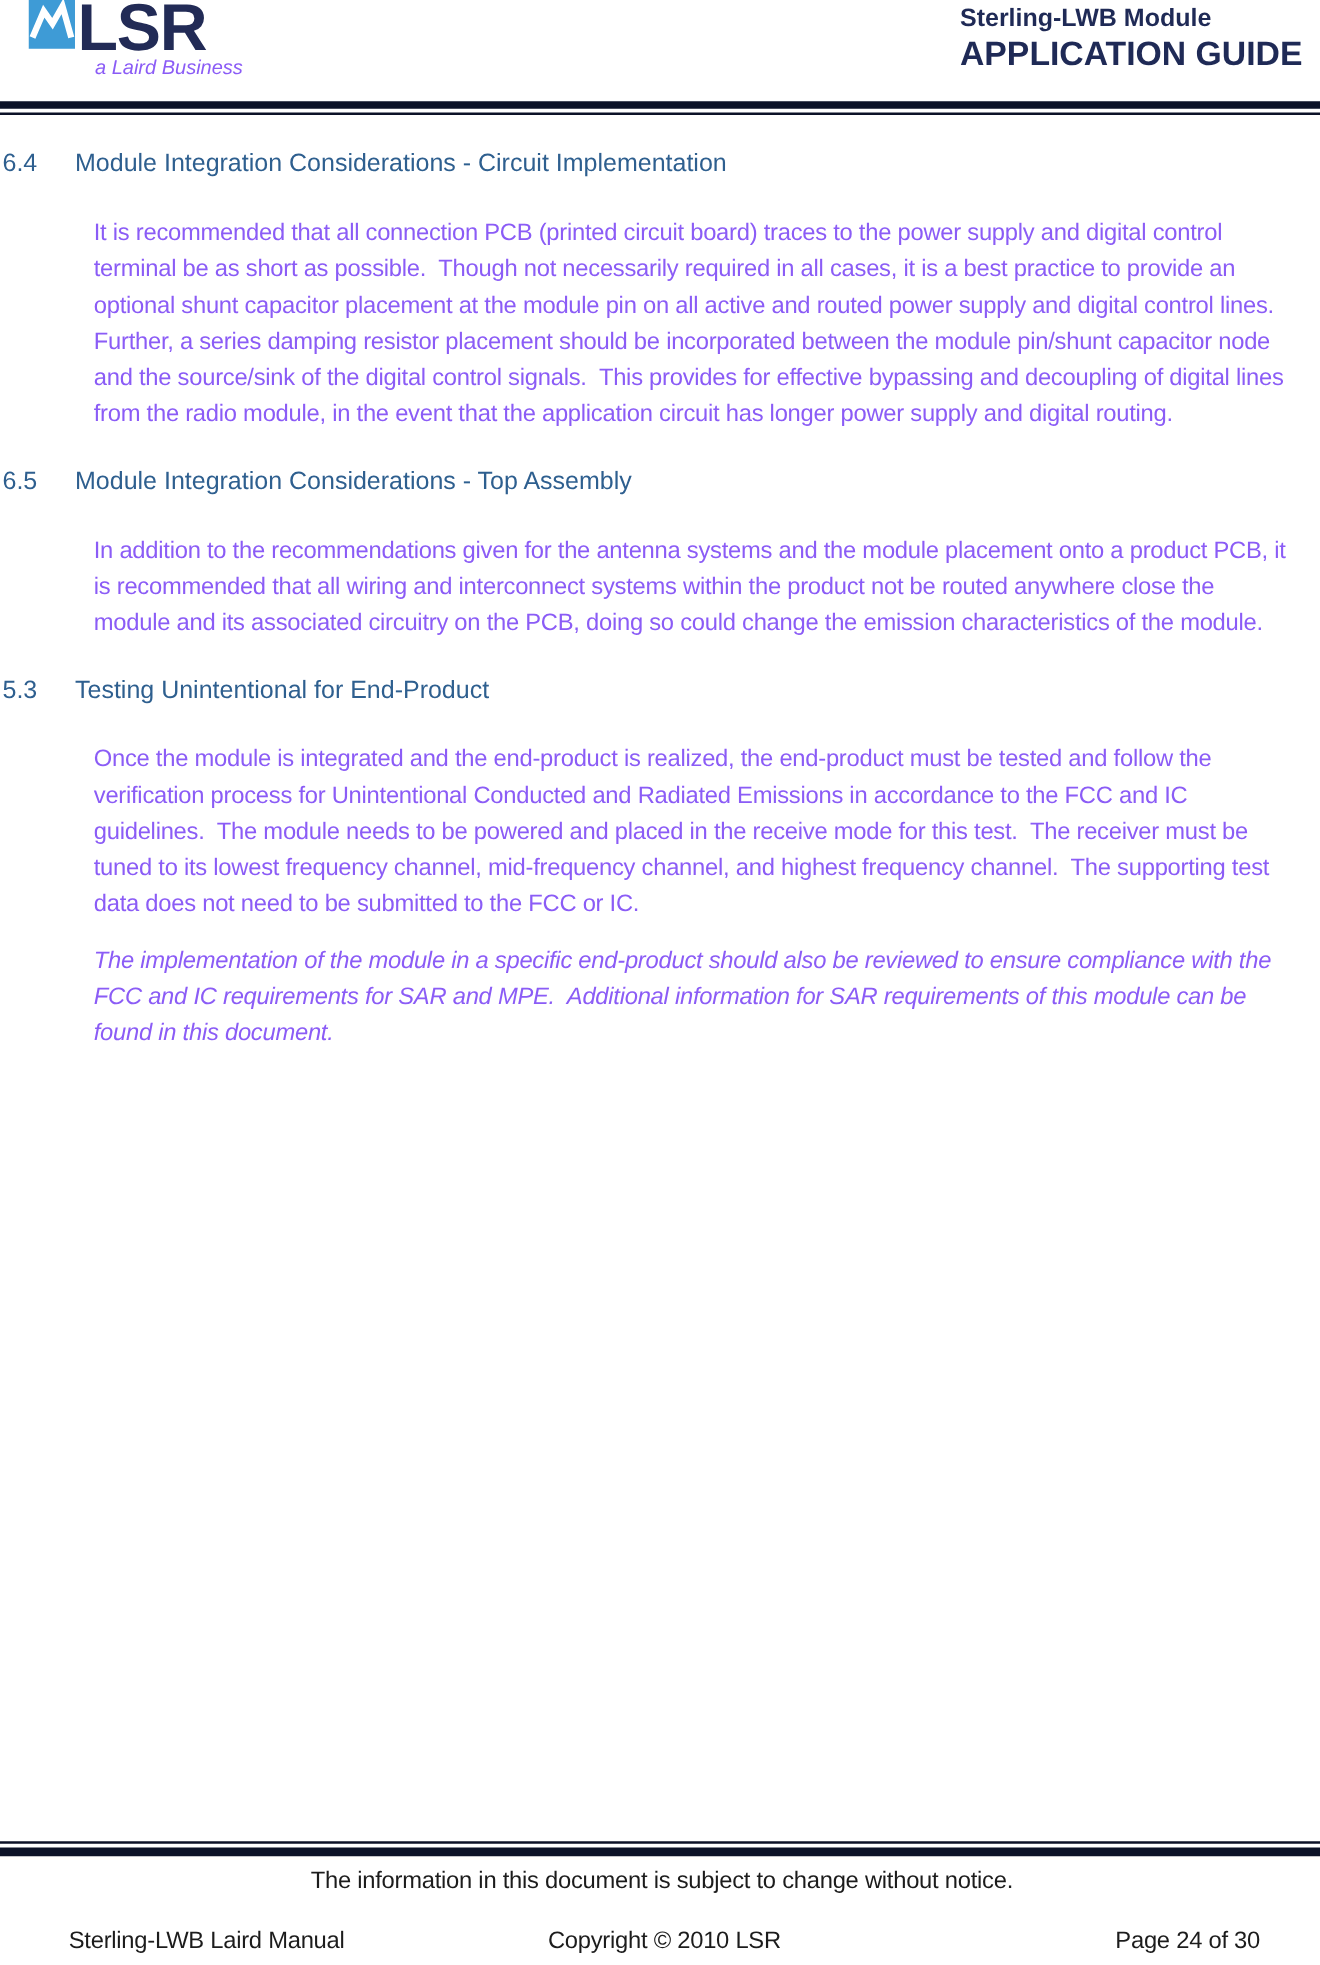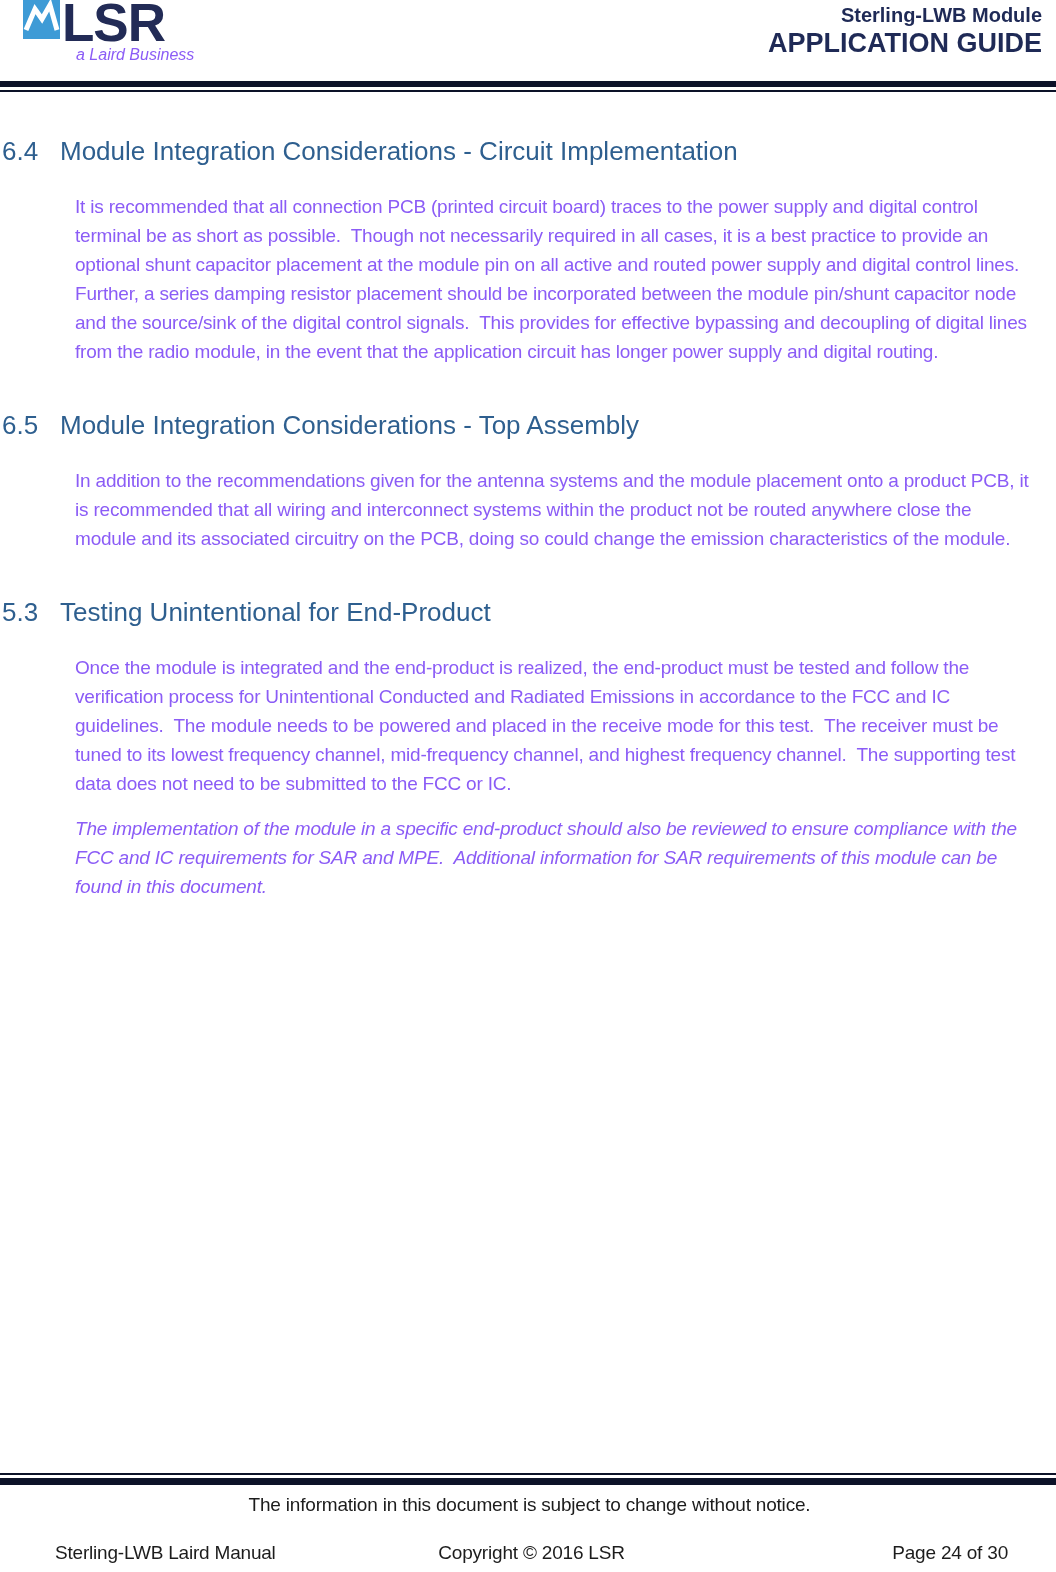--- a/index.html
+++ b/index.html
@@ -27,35 +27,35 @@
     font-size: 53px; font-weight: bold; color: #222b56;
     letter-spacing: -1px;
   }
   .logo-tagline {
     position: absolute; left: 76px; top: 46px;
     font-style: italic; font-size: 16px; color: #8b5cf6;
     letter-spacing: 0px;
   }
   .header-right {
     position: absolute; right: 14px; top: 2px;
-    text-align: right; color: #1f2a56;
+    color: #1f2a56;
   }
   .header-right .t1 { font-size: 20px; font-weight: bold; line-height: 26px; }
   .header-right .t2 { font-size: 27px; font-weight: bold; line-height: 31px; }
 
   .header-rule-thick { height: 6px; background: #0c1228; margin-top: 1px; }
   .header-rule-thin  { height: 2px; background: #0c1228; margin-top: 3px; }
 
   
   .content { padding: 0 10px 0 0; }
   .section-heading {
     display: flex;
-    margin: 42px 0 0 2px;
+    margin: 22px 0 0 2px;
     color: #2e5f8f;
-    font-size: 26px;
+    font-size: 20px;
     line-height: 34px;
     font-weight: 400;
   }
   .section-heading .num { width: 58px; flex: 0 0 58px; }
   .section-heading .title { flex: 1; }
   .body-par {
     margin: 24px 0 0 75px;
     max-width: 958px;
     font-size: 19px;
     line-height: 29px;
@@ -128,18 +128,18 @@
     <p class="body-par">The implementation of the module in a specific end-product should also be reviewed to ensure compliance with the FCC and IC requirements for SAR and MPE.  Additional information for SAR requirements of this module can be found in this document.</p>
 
   </div>
 
   <div class="footer">
     <div class="footer-rule-thin"></div>
     <div class="footer-rule-thick"></div>
     <div class="footer-notice">The information in this document is subject to change without notice.</div>
     <div class="footer-row">
       <span class="fl">Sterling-LWB Laird Manual</span>
-      <span class="fc">Copyright © 2016 LSR</span>
+      <span class="fc">Copyright © 2010 LSR</span>
       <span class="fr">Page 24 of 30</span>
     </div>
   </div>
 
 </div>
 
 </body></html>

